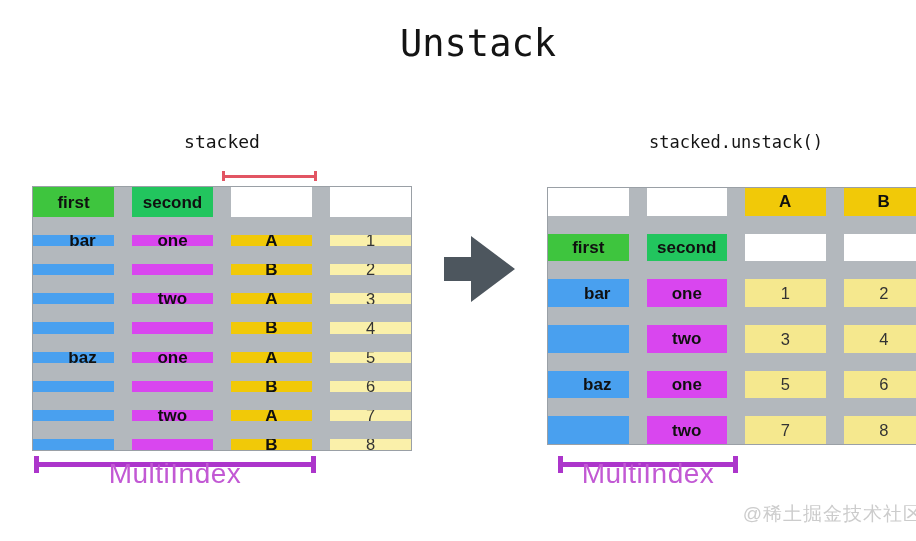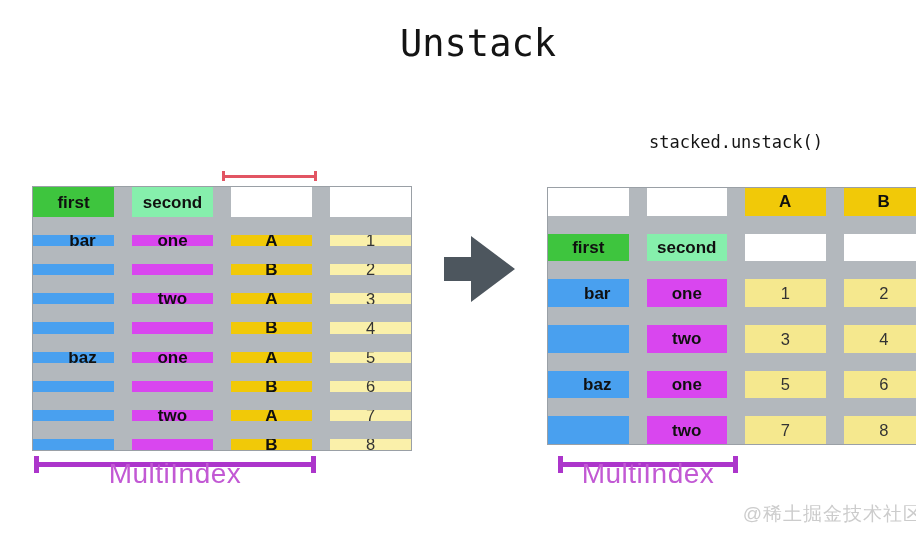--- a/index.html
+++ b/index.html
@@ -28,21 +28,21 @@
   .left-tbl{left:12px;top:186px;width:380px;height:265px;
     grid-template-columns:repeat(4,1fr);grid-template-rows:30px repeat(8,1fr);}
   .right-tbl{left:527px;top:187px;width:378px;height:258px;
     grid-template-columns:repeat(4,1fr);grid-template-rows:repeat(6,1fr);}
   .cell{
     display:flex;align-items:center;justify-content:center;
     background:#fff;font-size:17px;line-height:1;overflow:hidden;
   }
   .bold{font-weight:bold;color:#101010;}
   .num{font-weight:400;font-size:16.5px;color:#333;}
-  .g{background:#3ec53e;} .lg{background:#86efac;}
+  .g{background:#3ec53e;} .lg{background:#22c55e;}
   .b{background:#49a0ef;padding-left:18px;} .lb{background:#d946ef;}
   .gd{background:#f1c908;} .y{background:#faf0aa;} .y2{background:#f5e88e;}
   .w{background:#ffffff;}
 
   .arrow-svg{position:absolute;left:424px;top:236px;}
 
   .hbracket{position:absolute;box-sizing:border-box;background-repeat:no-repeat;background-position:center;}
   .red-bk{
     left:202px;top:171px;width:95px;height:10px;
     border-left:3px solid #e25563;border-right:3px solid #e25563;
@@ -66,20 +66,21 @@
     font-size:19px;letter-spacing:1px;color:#cccccc;
   }
 </style>
 </head>
 <body>
 
 <div class="canvas">
 
   <div class="title">Unstack</div>
 
+  <div class="tbl-label left-label">stacked</div>
   <div class="tbl-label right-label">stacked.unstack()</div>
 
   <div class="hbracket red-bk"></div>
 
   <div class="tbl left-tbl" id="left-table">
       <div class="cell g bold">first</div>
       <div class="cell lg bold">second</div>
       <div class="cell w"></div>
       <div class="cell w"></div>
       <div class="cell b bold">bar</div>

